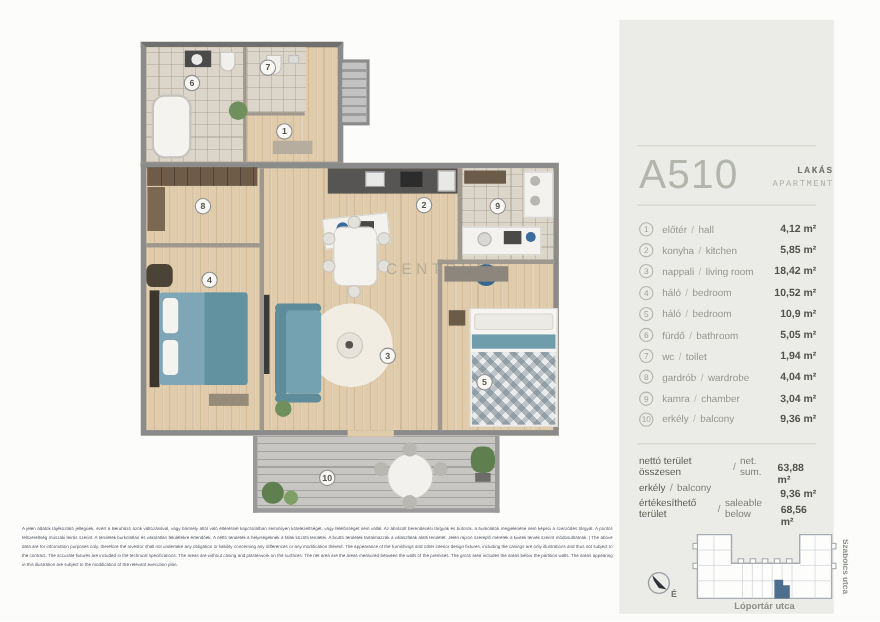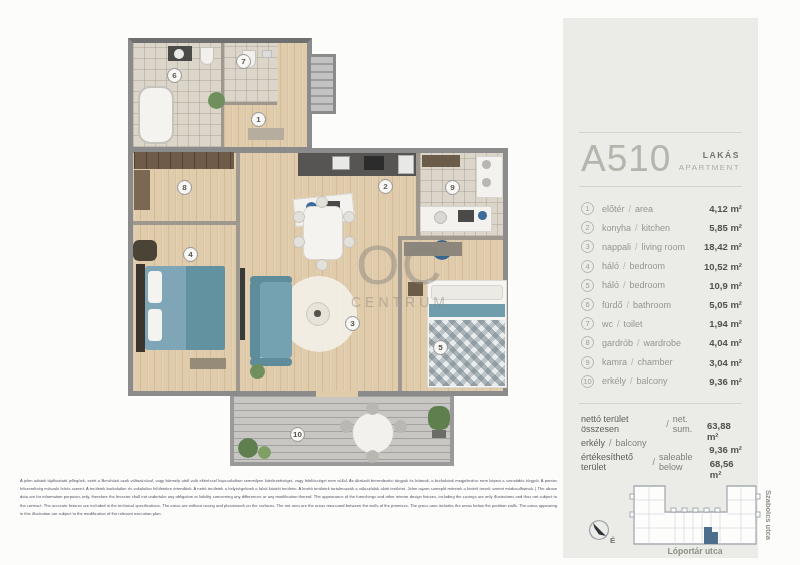--- a/index.html
+++ b/index.html
@@ -34,21 +34,21 @@
   .wm { position:absolute; left:338px; top:236px; width:124px; text-align:center; color:#87857c; opacity:.45; z-index:5; }
   .wm-oc { font-size:56px; font-weight:200; letter-spacing:2px; line-height:58px; }
   .wm-l  { font-size:14px; letter-spacing:4px; line-height:17px; }
   .circle { border-radius:50%; }
   .white-f { background:#f3f2ef; border:1px solid #d6d4cf; }
 
   
   .panel { position:absolute; left:563px; top:18px; width:195px; height:540px; background:#ebece7; }
   .rule { position:absolute; left:16px; right:16px; height:1px; background:#d3d5cc; }
   .code { position:absolute; left:18px; top:120px; font-size:37px; font-weight:300; color:#b3b6ad; letter-spacing:1px; }
-  .typebox { position:absolute; right:18px; top:132px; text-align:right; }
+  .typebox { position:absolute; right:0; top:132px; text-align:right;font-family:Liberation Mono, monospace; }
   .type-hu { font-size:8.5px; font-weight:bold; color:#70736a; letter-spacing:1.6px; }
   .type-en { font-size:8px; color:#abaea4; letter-spacing:1.4px; margin-top:3px; }
   .list { position:absolute; left:18px; right:16px; top:181px; }
   .row { height:19.2px; display:flex; align-items:center; }
   .num { width:13px; height:13px; border:1px solid #b1b4aa; border-radius:50%; font-size:7.5px; color:#9ea198;
          display:flex; align-items:center; justify-content:center; margin-right:8px; flex:0 0 13px; }
   .nm  { font-size:9px; color:#94978e;text-align:center; }
   .sep { margin:0 4px; color:#b4b7ad; font-size:9px; }
   .val { margin-left:auto; font-size:9.5px; font-weight:bold; color:#51544c; }
   .sum { position:absolute; left:18px; right:16px; top:396px; }
@@ -159,21 +159,20 @@
     <div class="abs circle" style="left:340px;top:420px;width:13px;height:13px;background:#b9b7b2;"></div>
     <div class="abs circle" style="left:394px;top:420px;width:13px;height:13px;background:#b9b7b2;"></div>
     <div class="abs circle" style="left:366px;top:402px;width:13px;height:13px;background:#b9b7b2;"></div>
     <div class="abs circle" style="left:366px;top:450px;width:13px;height:13px;background:#b9b7b2;"></div>
     <div class="abs circle" style="left:238px;top:438px;width:20px;height:20px;background:#5f7f4f;"></div>
     <div class="abs circle" style="left:258px;top:446px;width:13px;height:13px;background:#7fa065;"></div>
     <div class="abs" style="left:428px;top:406px;width:22px;height:24px;background:#5f7f4f;border-radius:40%;"></div>
     <div class="abs" style="left:432px;top:430px;width:14px;height:8px;background:#6b6b68;"></div>
 
     <div class="wm">
-      <div class="wm-oc">OC</div>
       <div class="wm-l">CENTRUM</div>
     </div>
 
     <div class="badge" style="left:251px;top:112px;">1</div>
     <div class="badge" style="left:378px;top:179px;">2</div>
     <div class="badge" style="left:345px;top:316px;">3</div>
     <div class="badge" style="left:183px;top:247px;">4</div>
     <div class="badge" style="left:433px;top:340px;">5</div>
     <div class="badge" style="left:167px;top:68px;">6</div>
     <div class="badge" style="left:236px;top:54px;">7</div>
@@ -189,21 +188,21 @@
       <div class="type-hu">LAKÁS</div>
       <div class="type-en">APARTMENT</div>
     </div>
     <div class="rule" style="top:168px;"></div>
 
     <div class="list">
       <div class="row">
         <span class="num">1</span>
         <span class="nm">előtér</span>
         <span class="sep">/</span>
-        <span class="nm">area</span>
+        <span class="nm">hall</span>
         <span class="val">4,12 m²</span>
       </div>
       <div class="row">
         <span class="num">2</span>
         <span class="nm">konyha</span>
         <span class="sep">/</span>
         <span class="nm">kitchen</span>
         <span class="val">5,85 m²</span>
       </div>
       <div class="row">

